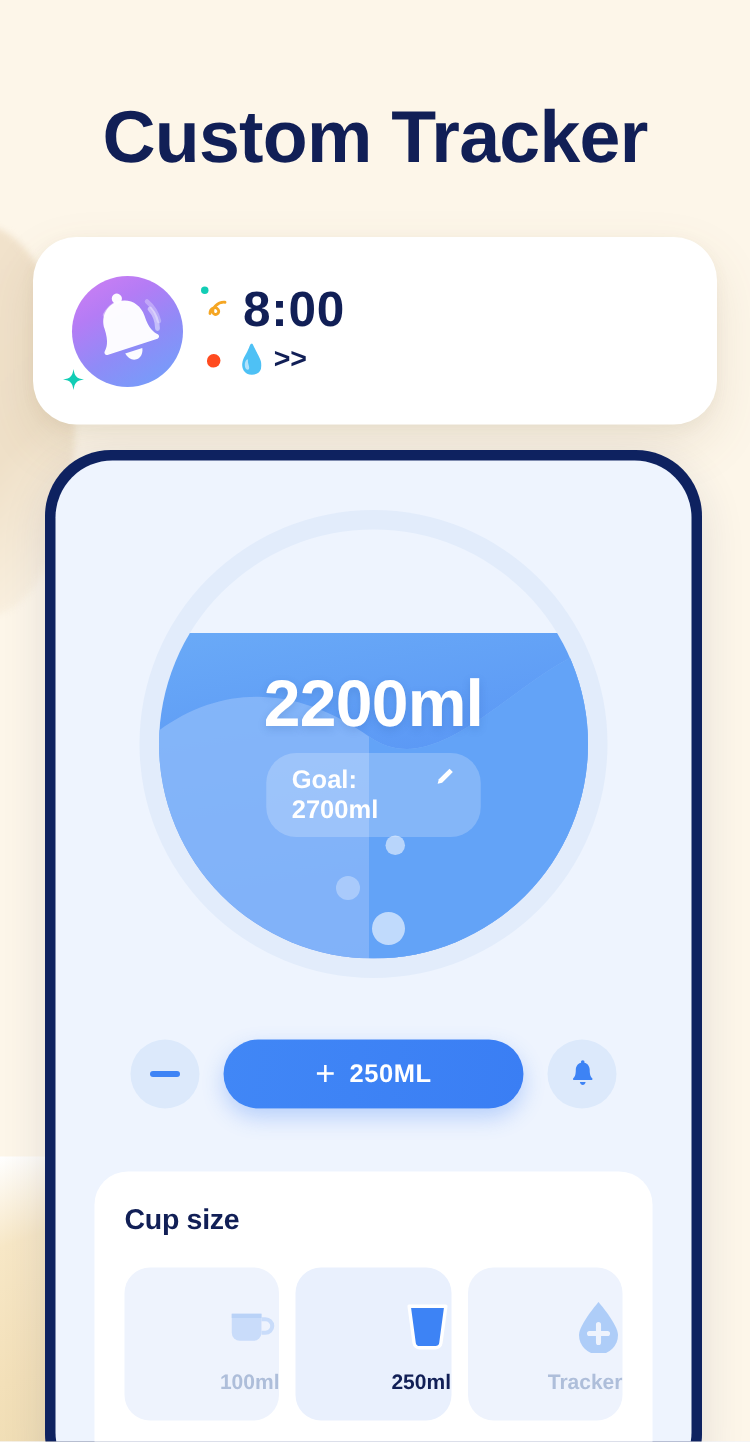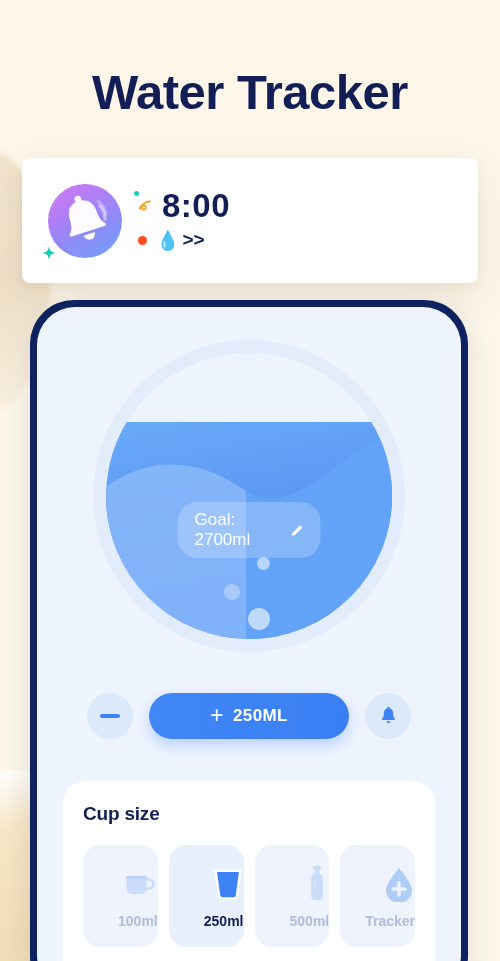--- a/index.html
+++ b/index.html
@@ -35,21 +35,21 @@
     font-weight:bold;
     letter-spacing:-0.5px;
     color:#111f56;
   }
 
   
   .notif-card {
     position:absolute; left:22px; top:158px;
     width:456px; height:125px;
     background:#ffffff;
-    border-radius:8px;
+    border-radius:29px;
     box-shadow:0 14px 34px rgba(120,100,60,.13), 0 3px 10px rgba(120,100,60,.06);
     display:flex; align-items:center;
     padding:0 26px;
   }
   .notif-avatar-wrap{ position:relative; width:74px; height:74px; flex:0 0 74px; }
   .notif-avatar{
     width:74px; height:74px; border-radius:50%;
     background:linear-gradient(150deg,#d17ff3 0%, #b47cf5 30%, #8f8bf7 60%, #6ea2fb 100%);
     position:relative; overflow:hidden;
   }
@@ -106,22 +106,22 @@
   .amount{
     position:absolute; left:0; width:100%; top:92px;
     text-align:center; color:#ffffff;
     font-size:44px; font-weight:bold; letter-spacing:-.5px;
     text-shadow:0 2px 6px rgba(30,70,150,.18);
   }
   .goal-pill{
     position:absolute; left:50%; transform:translateX(-50%); top:149px;
     background:rgba(255,255,255,.21);
     border-radius:20px; padding:8px 17px;
-    display:flex; align-items:center; gap:7px;
-    color:#fff; font-size:17px; font-weight:normal;
+    display:flex; align-items:flex-start; gap:7px;
+    color:#fff; font-size:17px; font-weight:bold;
   }
   .bubble{ position:absolute; border-radius:50%; background:rgba(255,255,255,.55); }
   .b1{ width:13px;height:13px; left:151px; top:204px; }
   .b2{ width:16px;height:16px; left:118px; top:231px; background:rgba(255,255,255,.32); }
   .b3{ width:22px;height:22px; left:142px; top:255px; background:rgba(255,255,255,.60); }
 
   
   .actions{
     position:absolute; top:386px; left:0; width:100%;
     display:flex; align-items:center; justify-content:center; gap:16px;
@@ -163,21 +163,21 @@
   .cup-label{ font-size:14px; font-weight:bold; color:#aebeda; }
   .cup-item.selected .cup-label{ color:#111f56; }
   .cup-icon{ height:40px; display:flex; align-items:center; justify-content:center; }
 </style>
 </head>
 <body>
 
 <div class="bg-blob-left"></div>
 <div class="bg-corner-bl"></div>
 
-<h1 class="page-title">Water Tracker</h1>
+<h1 class="page-title">Custom Tracker</h1>
 
 <div class="notif-card">
 
   <div class="notif-avatar-wrap">
     <div class="notif-avatar">
       <svg class="bell-svg" width="74" height="74" viewBox="0 0 74 74">
         <g transform="rotate(-18 37 37)">
           <path d="M37 16c-8.2 0-14 6.4-14 14.4 0 9.6-2.6 12.6-4.6 14.6-1 1-0.3 2.7 1.1 2.7h35c1.4 0 2.1-1.7 1.1-2.7-2-2-4.6-5-4.6-14.6C51 22.4 45.2 16 37 16z" fill="#ffffff" opacity="0.97"></path>
           <path d="M31 50.5c0.6 3.6 3.1 6 6 6s5.4-2.4 6-6z" fill="#ffffff" opacity="0.97"></path>
           <circle cx="37" cy="14" r="3.4" fill="#ffffff" opacity="0.97"></circle>
@@ -214,20 +214,21 @@
   <div class="phone-screen">
 
     <div class="water-wrap">
       <div class="water-ring"></div>
       <div class="water-circle">
         <div class="water-fill"></div>
         <svg class="wave-svg" viewBox="0 0 286 230" preserveAspectRatio="none">
           <path d="M0 78 C45 45 95 50 140 82 C185 114 235 44 286 24 L286 230 L0 230 Z" fill="#8ab9f9" opacity="0.85"></path>
           <path d="M140 82 C185 114 235 44 286 24 L286 230 L140 230 Z" fill="#63a3f7"></path>
         </svg>
+        <div class="amount">2200ml</div>
         <div class="goal-pill">
           <span>Goal: 2700ml</span>
           <svg width="15" height="15" viewBox="0 0 16 16">
             <path d="M11.6 1.6 L14.4 4.4 L5.4 13.4 L1.6 14.4 L2.6 10.6 Z" fill="#ffffff"></path>
           </svg>
         </div>
         <div class="bubble b1"></div>
         <div class="bubble b2"></div>
         <div class="bubble b3"></div>
       </div>
@@ -267,31 +268,20 @@
 
         <div class="cup-item selected">
           <span class="cup-icon">
             <svg width="32" height="34" viewBox="0 0 34 36">
               <path d="M4 4 h26 l-3.5 26 a4 4 0 0 1 -4 3.4 h-11 a4 4 0 0 1 -4 -3.4 z" fill="#3d83f5" stroke="#ffffff" stroke-width="2.4" stroke-linejoin="round"></path>
             </svg>
           </span>
           <span class="cup-label">250ml</span>
         </div>
 
-        <div class="cup-item">
-          <span class="cup-icon">
-            <svg width="24" height="38" viewBox="0 0 24 40">
-              <rect x="8" y="1" width="8" height="4" rx="1.4" fill="#c9dcfa"></rect>
-              <rect x="9.5" y="5" width="5" height="4" fill="#c9dcfa"></rect>
-              <path d="M6 13 a6 6 0 0 1 4 -4.2 h4 a6 6 0 0 1 4 4.2 v20 a4 4 0 0 1 -4 4 h-4 a4 4 0 0 1 -4 -4 z" fill="#c9dcfa"></path>
-              <rect x="8.5" y="16" width="2.4" height="9" rx="1.2" fill="#dce9fb"></rect>
-            </svg>
-          </span>
-          <span class="cup-label">500ml</span>
-        </div>
 
         <div class="cup-item">
           <span class="cup-icon">
             <svg width="32" height="36" viewBox="0 0 32 36">
               <path d="M16 2 C16 2 29 17 29 24 A13 13 0 0 1 3 24 C3 17 16 2 16 2 Z" fill="#aecdf8"></path>
               <path d="M16 17 v12 M10 23 h12" stroke="#eef3fd" stroke-width="3.4" stroke-linecap="round"></path>
             </svg>
           </span>
           <span class="cup-label">Tracker</span>
         </div>

